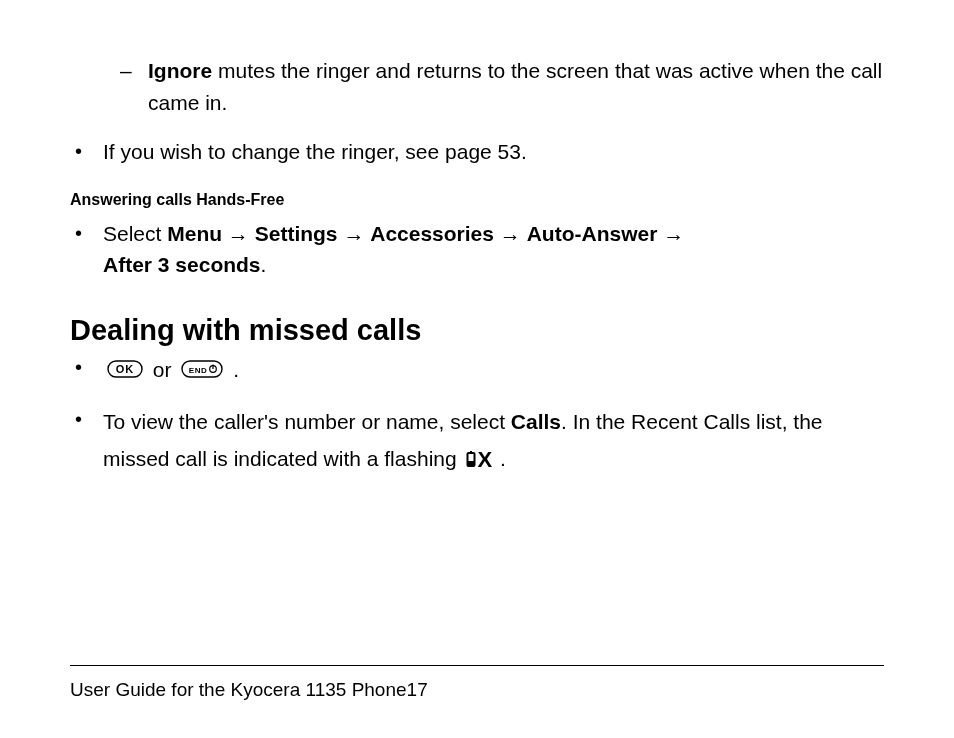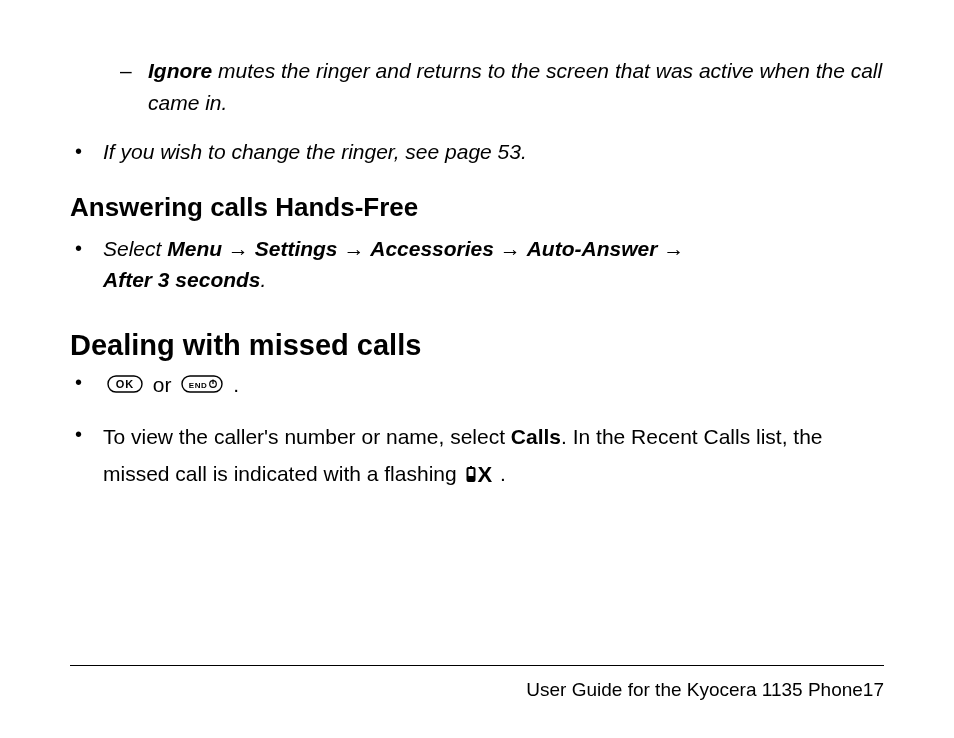--- a/index.html
+++ b/index.html
@@ -36,21 +36,21 @@
   }
   .bullet-mark {
     width: 28px;
     flex: 0 0 28px;
     font-size: 20px;
   }
   .sub-heading {
     font-weight: bold;
     margin-top: 20px;
     margin-bottom: 6px;
-    font-size: 26px;
+    font-size: 16px;
   }
   .paragraph {
     margin-bottom: 14px;
   }
   .main-heading {
     font-weight: bold;
     font-size: 29px;
     margin-top: 28px;
     margin-bottom: 0;
   }
@@ -79,25 +79,25 @@
     left: 70px;
     right: 70px;
     bottom: 62px;
   }
   .footer {
     position: absolute;
     left: 70px;
     right: 70px;
     bottom: 34px;
     display: flex;
-    justify-content: flex-end;
+    justify-content: flex-start;
     font-size: 19px;
   }
   .bullet-body { flex: 1; line-height: 1.75; }
-  .flow-body { flex: 1; font-style: italic; }
+  .flow-body { flex: 1; }
 </style>
 </head>
 <body>
 
 <div class="page">
 
   <div class="indent-dash">
     <div class="dash-mark">–</div>
     <div class="flow-body">
       <span class="b">Ignore</span><span> mutes the ringer and returns to the screen that was active when the call came in.</span>

